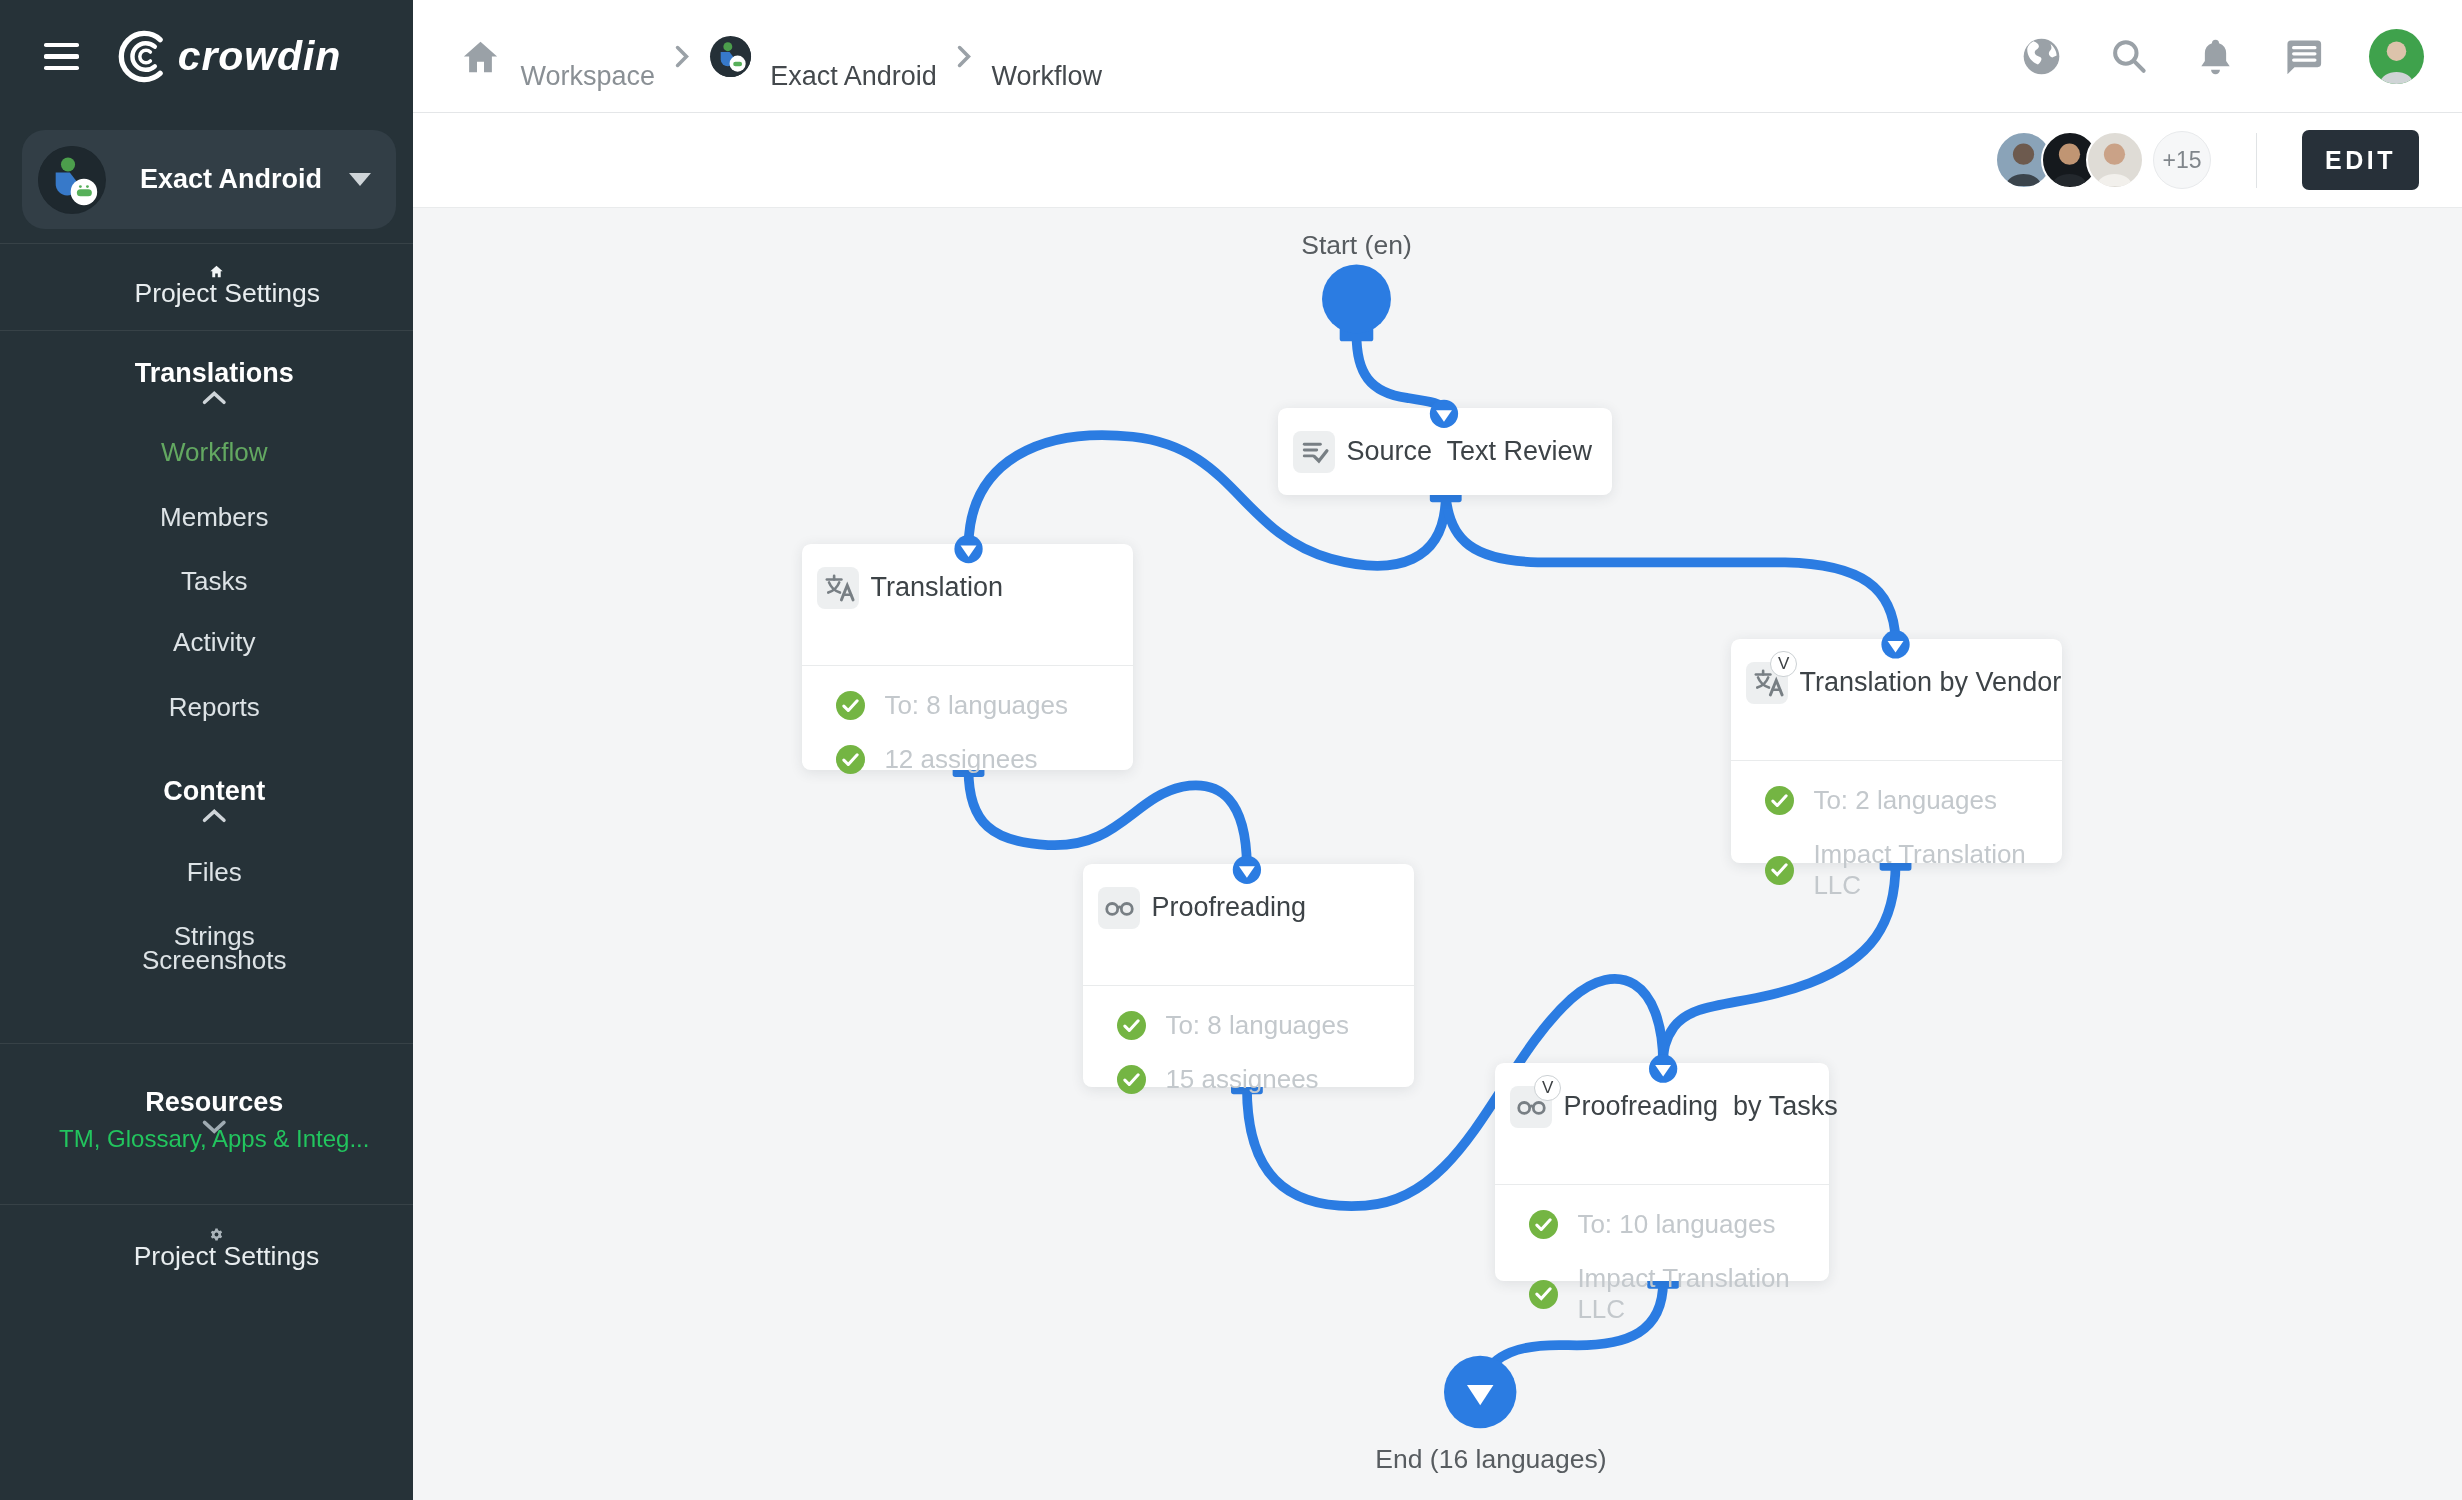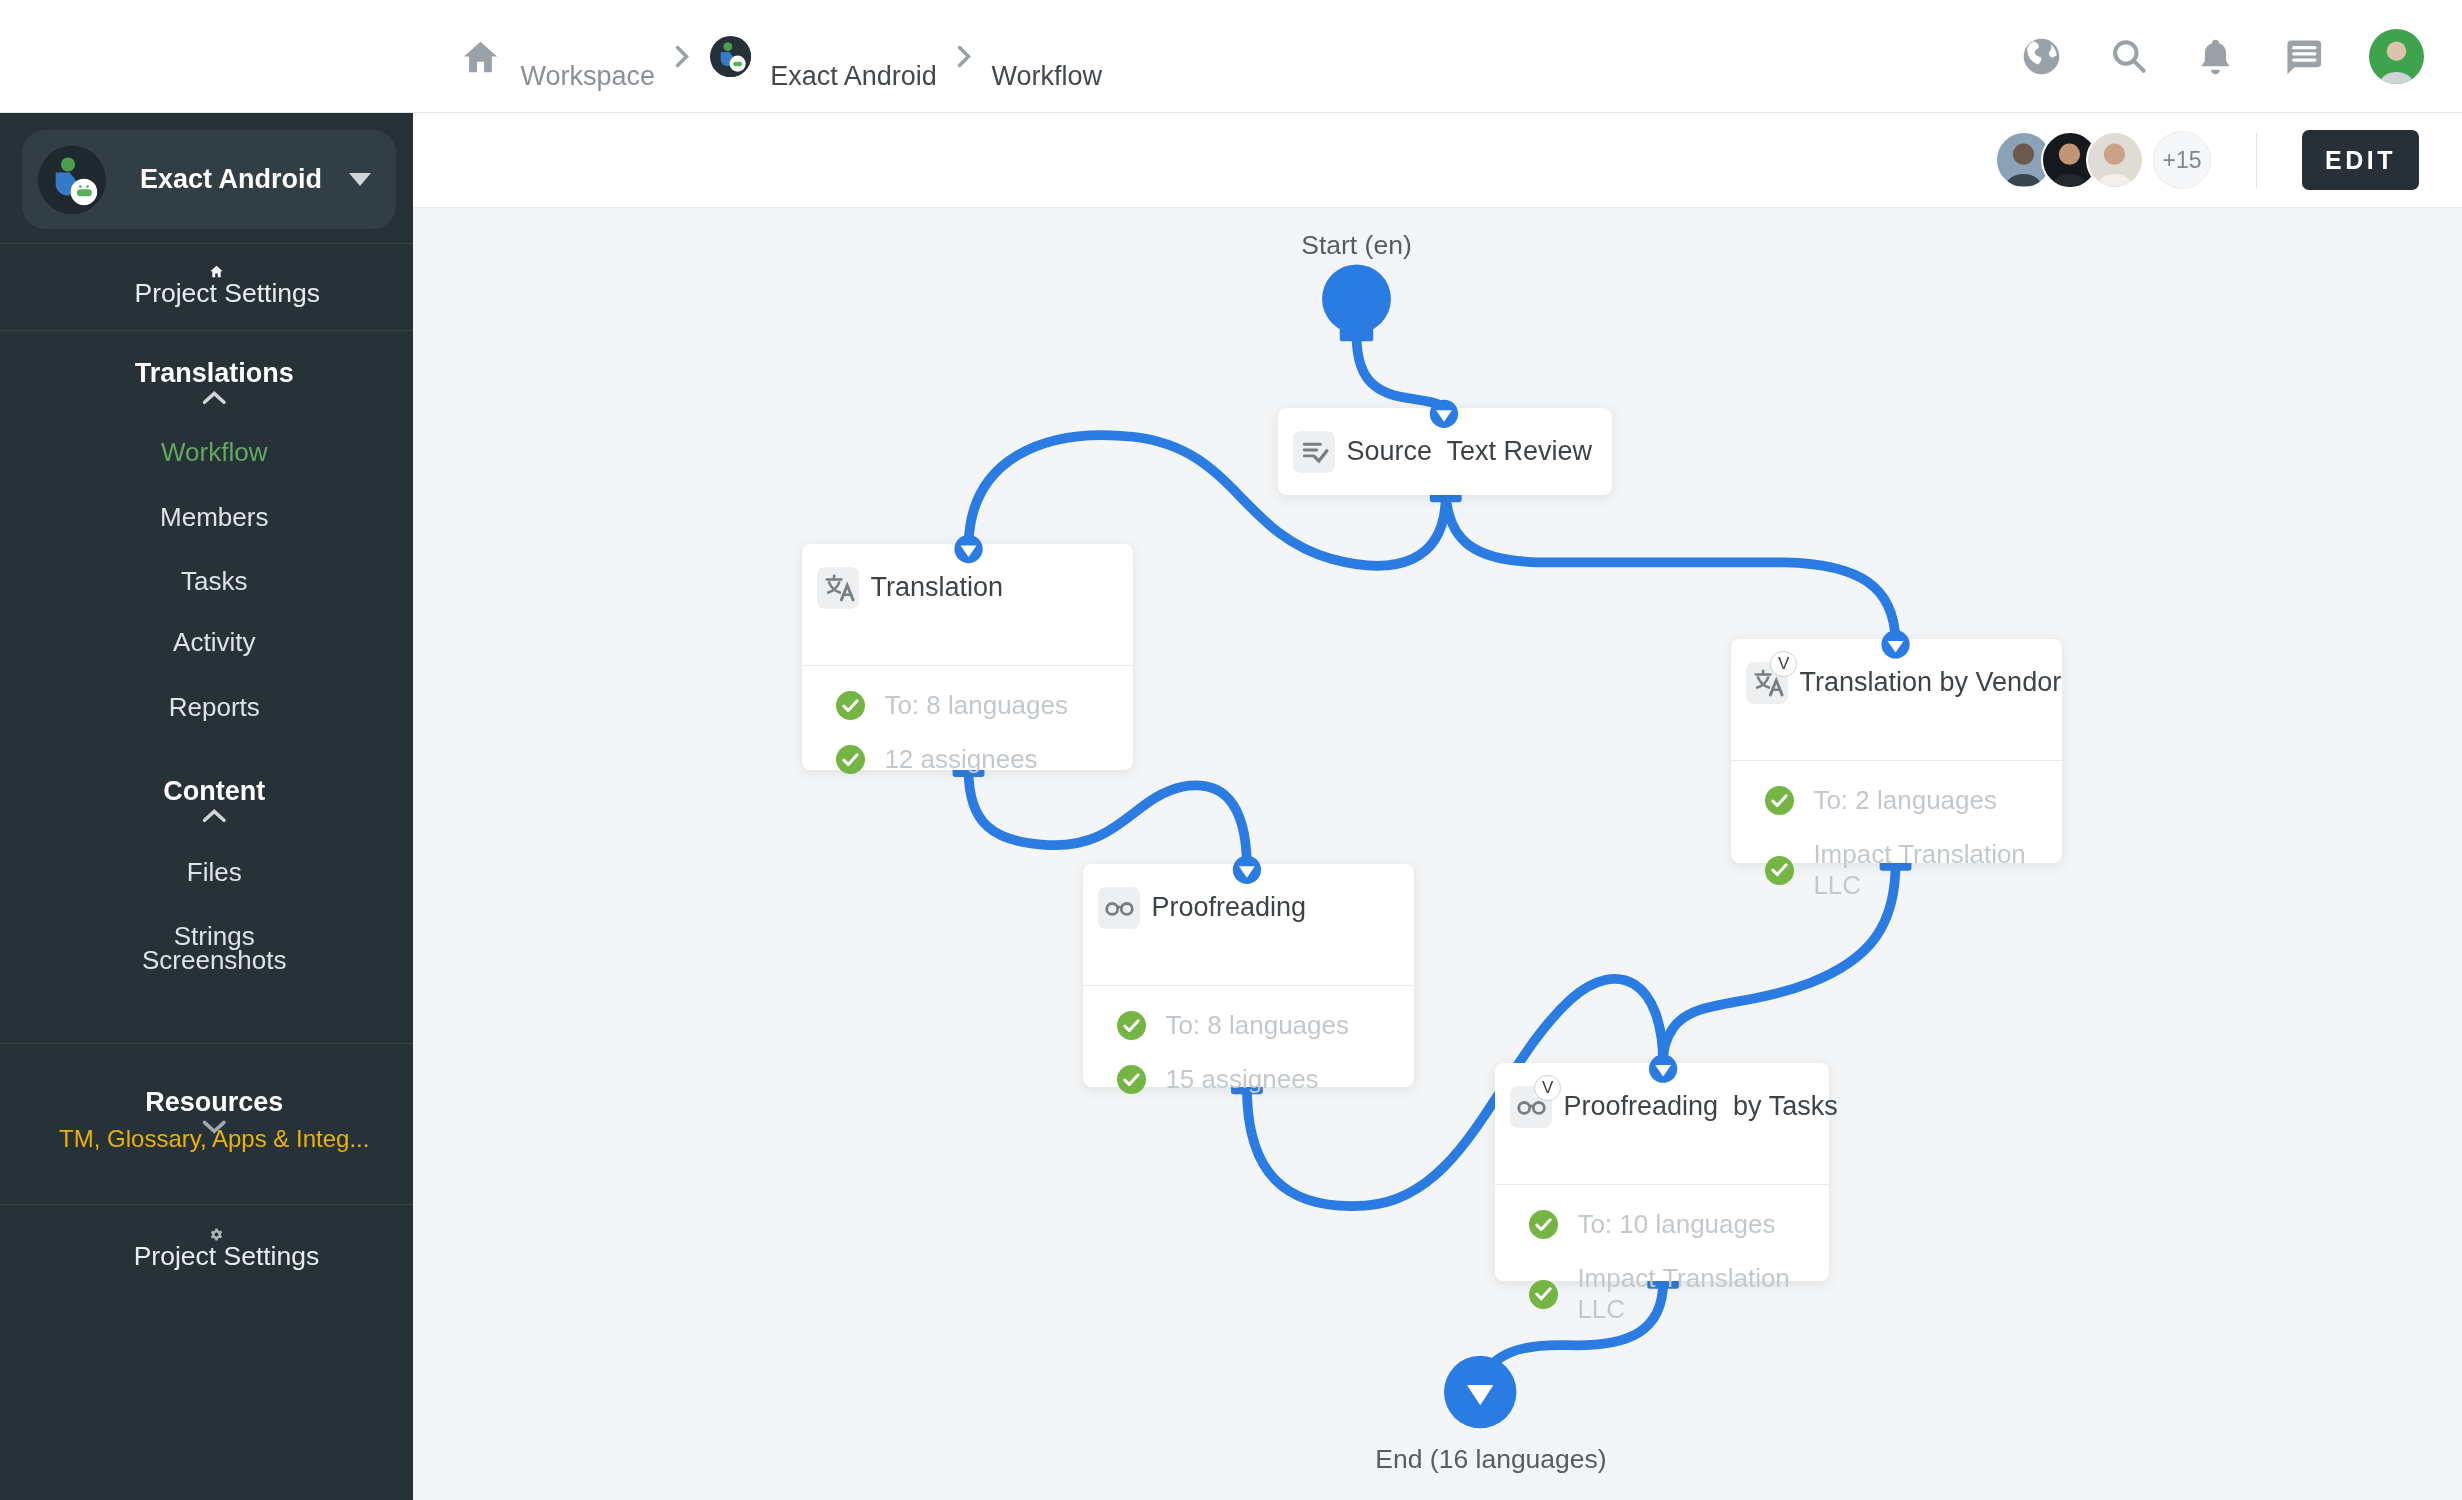--- a/index.html
+++ b/index.html
@@ -37,21 +37,21 @@
   .proj-avatar { width:68px; height:68px; border-radius:50%; background:#1e282e; position:relative; overflow:hidden; flex:none; }
   .proj-name { color:#fff; font-size:27px; font-weight:bold; margin-left:34px; flex:1; }
   .caret-down { width:0; height:0; border-left:11.5px solid transparent; border-right:11.5px solid transparent;
     border-top:13.3px solid #cfd5d9; }
   .srow { position:absolute; left:42px; right:26.5px; display:flex; align-items:center;flex-direction:column; }
   .srow .lbl { font-size:26.5px; color:#e8edef; }
   .sheader { font-size:27px; font-weight:bold; color:#fff; flex:1; }
   .sitem { font-size:26px; color:#dde3e6; cursor:pointer; }
   .sitem.active { color:#63a861; }
   .chev { width:26.5px; height:17.7px; flex:none; }
-  .ssub { font-size:24px; color:#eab308; }
+  .ssub { font-size:24px; color:#22c55e; }
 
   
   .team { display:flex; align-items:center; }
   .tav { width:58px; height:58px; border-radius:50%; border:2.7px solid #fff; margin-left:-12.4px; overflow:hidden; position:relative; flex:none; cursor:pointer; }
   .tav:first-child { margin-left:0; }
   .more-badge { width:58px; height:58px; border-radius:50%; background:#f6f7f8; border:1.8px solid #e8eaec;
     color:#80868b; font-size:23px; display:flex; align-items:center; justify-content:center; margin-left:8.8px; cursor:pointer; }
   .vdiv { width:0.9px; height:55px; background:#e0e3e5; margin:0 37px; }
   .edit-btn { width:117px; height:60px; background:#273039; color:#fff; border:none; border-radius:7px;
     font-size:25px; font-weight:bold; letter-spacing:3.5px; cursor:pointer; font-family:"Liberation Sans",sans-serif; }
@@ -297,20 +297,35 @@
           <path d="M10,60 C12,42 48,42 50,60 Z" fill="#f2f0ec"></path>
         </svg>
     </div>
     <div class="more-badge">+15</div>
   </div>
   <div class="vdiv"></div>
   <button class="edit-btn">EDIT</button>
 </div>
 
 <div class="topbar">
+  <div class="logoblock">
+    <div class="hamburger">
+        <span></span>
+        <span></span>
+        <span></span>
+      </div>
+    <div class="brand">
+      <svg width="55" height="55" viewBox="0 0 62 62" fill="none" stroke="#fff" stroke-linecap="round">
+        <path d="M52,12 A26,26 0 1 0 52,50" stroke-width="6"></path>
+        <path d="M46,20 A15,15 0 1 0 46,42" stroke-width="5"></path>
+        <path d="M41,26 A7,7 0 1 0 41,36" stroke-width="4"></path>
+      </svg>
+      <span class="brand-text">crowdin</span>
+    </div>
+  </div>
 
   <div class="breadcrumb">
     <span class="iconbtn">
       <svg width="37" height="35" viewBox="0 0 42 40">
           <path d="M21,3 L40,20 L34,20 L34,38 L25,38 L25,26 L17,26 L17,38 L8,38 L8,20 L2,20 Z" fill="#9aa1a7"></path>
         </svg>
     </span>
     <span class="bc-text light">Workspace</span>
     <svg width="16" height="25" viewBox="0 0 18 28">
         <polyline points="4,4 14,14 4,24" fill="none" stroke="#9aa1a7" stroke-width="4" stroke-linecap="round"></polyline>

